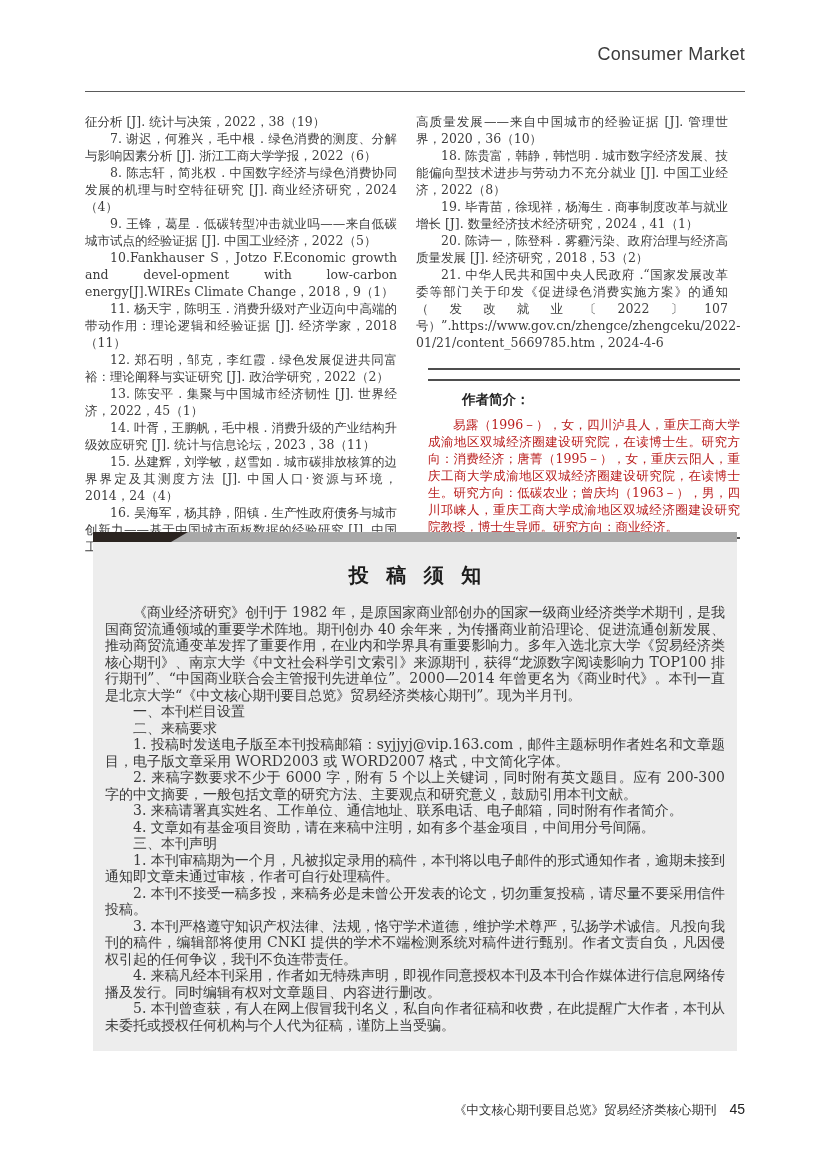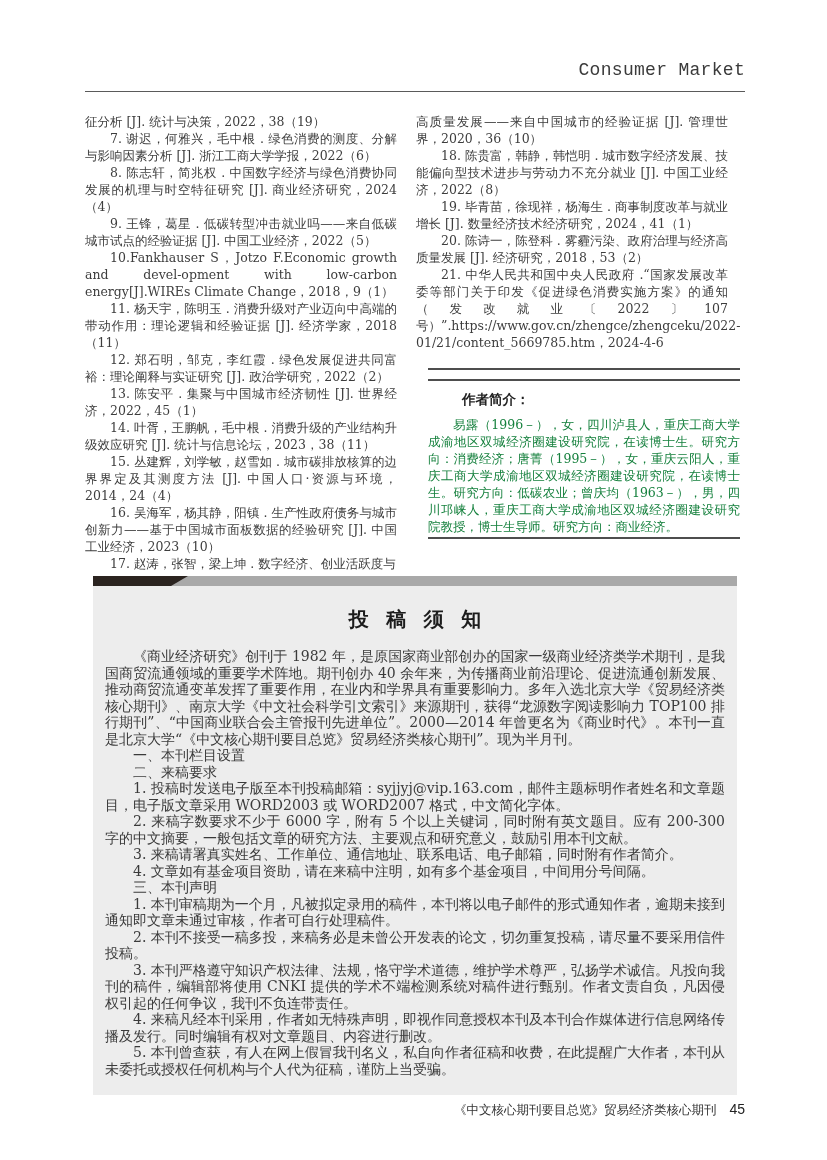--- a/index.html
+++ b/index.html
@@ -6,22 +6,22 @@
   .page {
     position:relative;
     width:827px; height:1160px;
     background:#ffffff;
     margin:0 auto;
     overflow:hidden;
     font-family:"DejaVu Serif", serif;
   }
   
   .header-title {
-    position:absolute; top:60px; right:82px;
-    font-family:Liberation Mono, monospace;
+    position:absolute; top:44px; right:82px;
+    font-family:Liberation Sans, sans-serif;
     font-size:18px; color:#3b3b3b; letter-spacing:0.3px;
   }
   .header-rule {
     position:absolute; top:91px; left:85px; width:660px;
     border-top:1.5px solid #5a5a5a;
   }
   
   .col { position:absolute; top:113px; width:312px; }
   .col-left  { left:85px; }
   .col-right { left:416px; }
@@ -39,24 +39,24 @@
   .sep2 { top:379px; }
   .sep3 { top:537px; }
   
   .bio { position:absolute; left:428px; top:391px; width:312px; }
   .bio-heading {
     font-family:"Liberation Sans", sans-serif; font-weight:bold;
     font-size:13.5px; color:#1f1f1f; margin:0 0 7px 34px;
   }
   .bio-body {
     margin:0; font-size:12.5px; line-height:17px;
-    text-align:justify; text-indent:2em; color:#15803d;
+    text-align:justify; text-indent:2em; color:#b91c1c;
   }
   
-  .notice { position:absolute; left:93px; top:576px; width:644px; }
+  .notice { position:absolute; left:93px; top:532px; width:644px; }
   .notice-bar { height:10px; background:#a9a9a9; position:relative; }
   .notice-bar-dark {
     position:absolute; left:0; top:0; width:95px; height:10px;
     background:#2b2420;
     clip-path:polygon(0 0, 100% 0, calc(100% - 17px) 100%, 0 100%);
   }
   .notice-body { background:#ededed; padding:10px 12px 18px; }
   .notice-title {
     text-align:center;
     font-family:"Liberation Sans", sans-serif; font-weight:bold;

